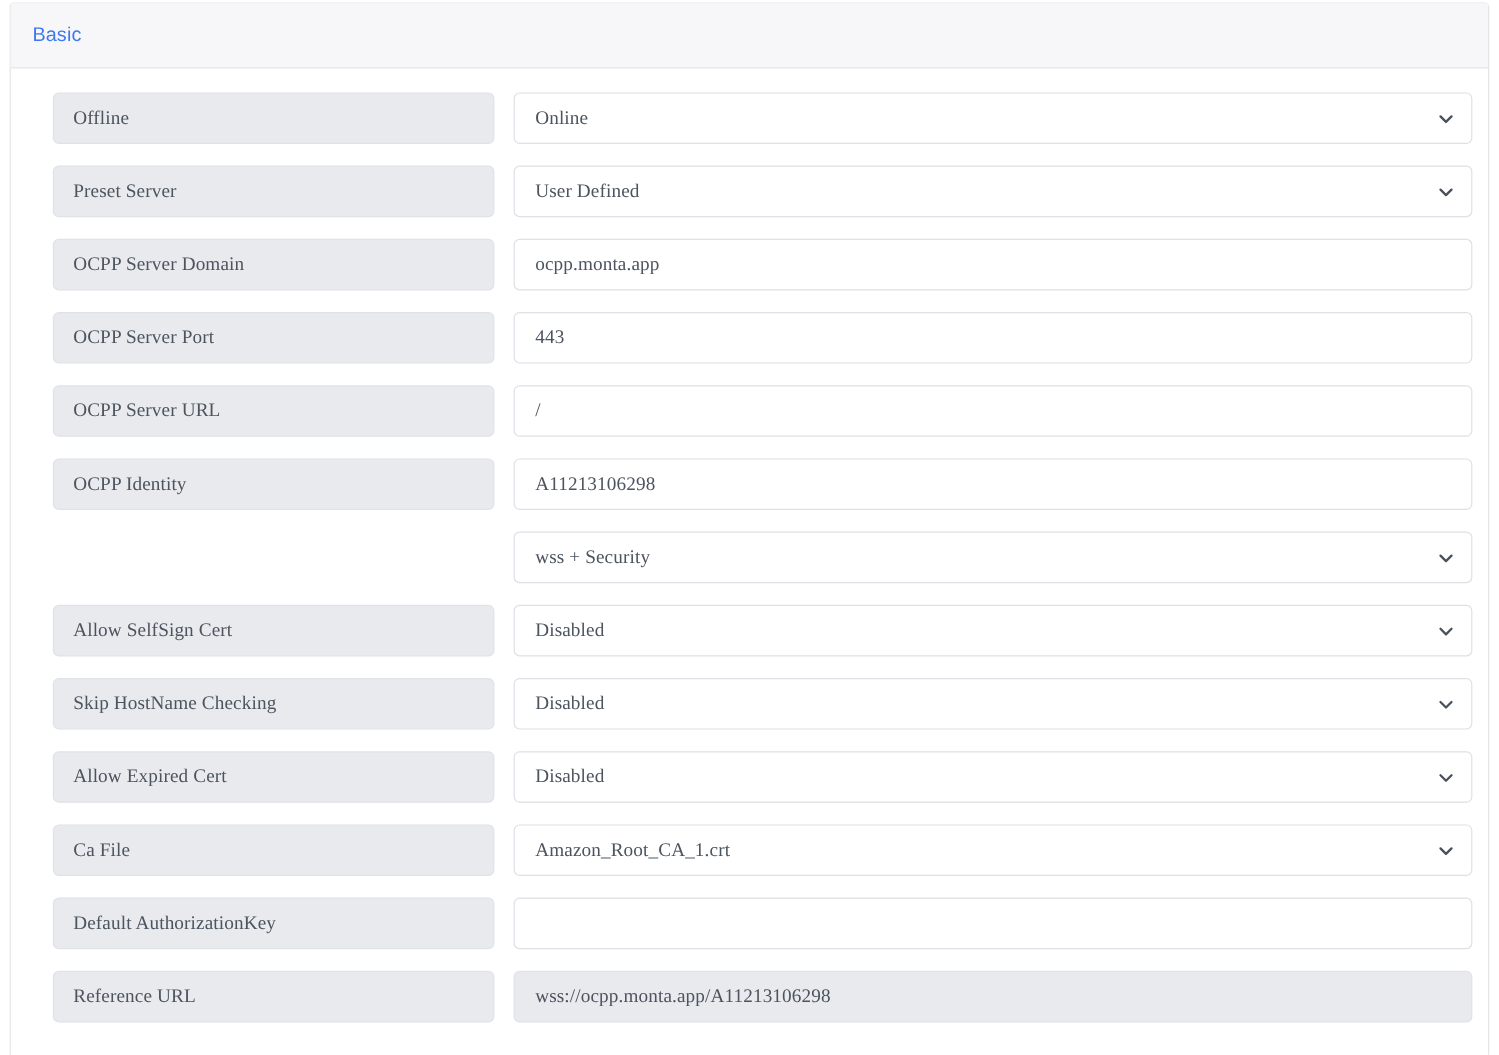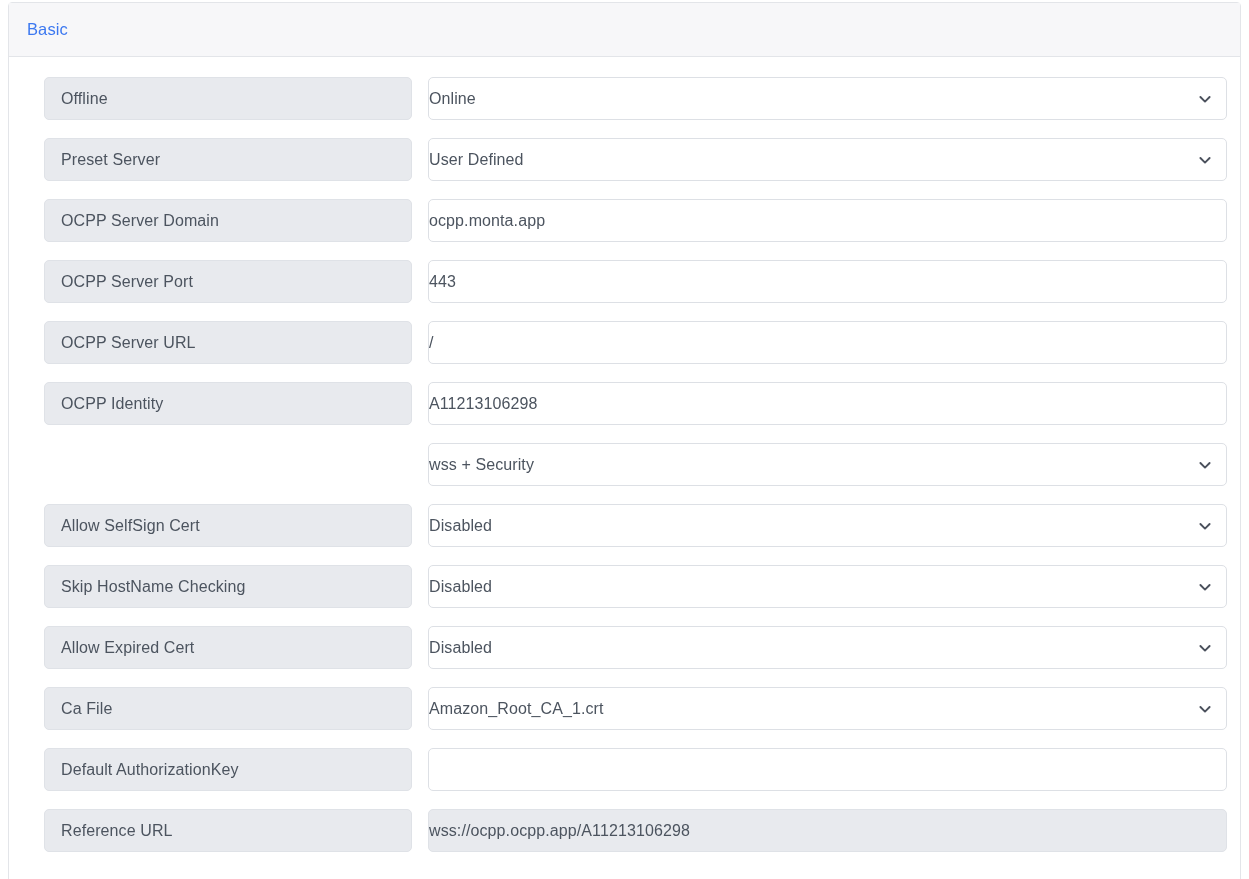--- a/index.html
+++ b/index.html
@@ -87,20 +87,21 @@
     left: 419px;
     top: 0;
     width: 799px;
     height: 43px;
     background: #ffffff;
     border: 1px solid #dde0e5;
     border-radius: 5px;
     box-sizing: border-box;
     display: flex;
     align-items: center;
+    padding-left: 17px;
     color: #4c545f;
     font-size: 16px;
     letter-spacing: .1px;
   }
 
   .field-control.is-readonly {
     background: #e8eaee;
     border-color: #dfe2e7;
   }
 
@@ -136,21 +137,21 @@
 <body>
 
 <div class="page">
 
   <div class="card">
 
     <div class="card-header">
       <a class="card-header-link" href="#">Basic</a>
     </div>
 
-    <div class="card-body" id="form-rows" style="position: relative;">
+    <div class="card-body" id="form-rows" style="position: relative; font-family: Liberation Serif, serif;">
         <div class="row">
           <div class="field-label">Offline</div>
           <div class="field-control">
             <span class="value-text">Online</span>
             <span class="chevron">
               <svg viewBox="0 0 14 14" width="14" height="14">
                 <path d="M2.4 5 L7 9.6 L11.6 5" fill="none" stroke="#4a505c" stroke-width="1.9" stroke-linecap="round" stroke-linejoin="round"></path>
               </svg>
             </span>
           </div>
@@ -270,20 +271,20 @@
         </div>
         <div class="row">
           <div class="field-label">Default AuthorizationKey</div>
           <div class="field-control is-empty">
             <span class="value-text"></span>
           </div>
         </div>
         <div class="row">
           <div class="field-label">Reference URL</div>
           <div class="field-control is-readonly">
-            <span class="value-text">wss://ocpp.ocpp.app/A11213106298</span>
+            <span class="value-text">wss://ocpp.monta.app/A11213106298</span>
           </div>
         </div>
       </div>
 
   </div>
 
 </div>
 
 </body></html>

